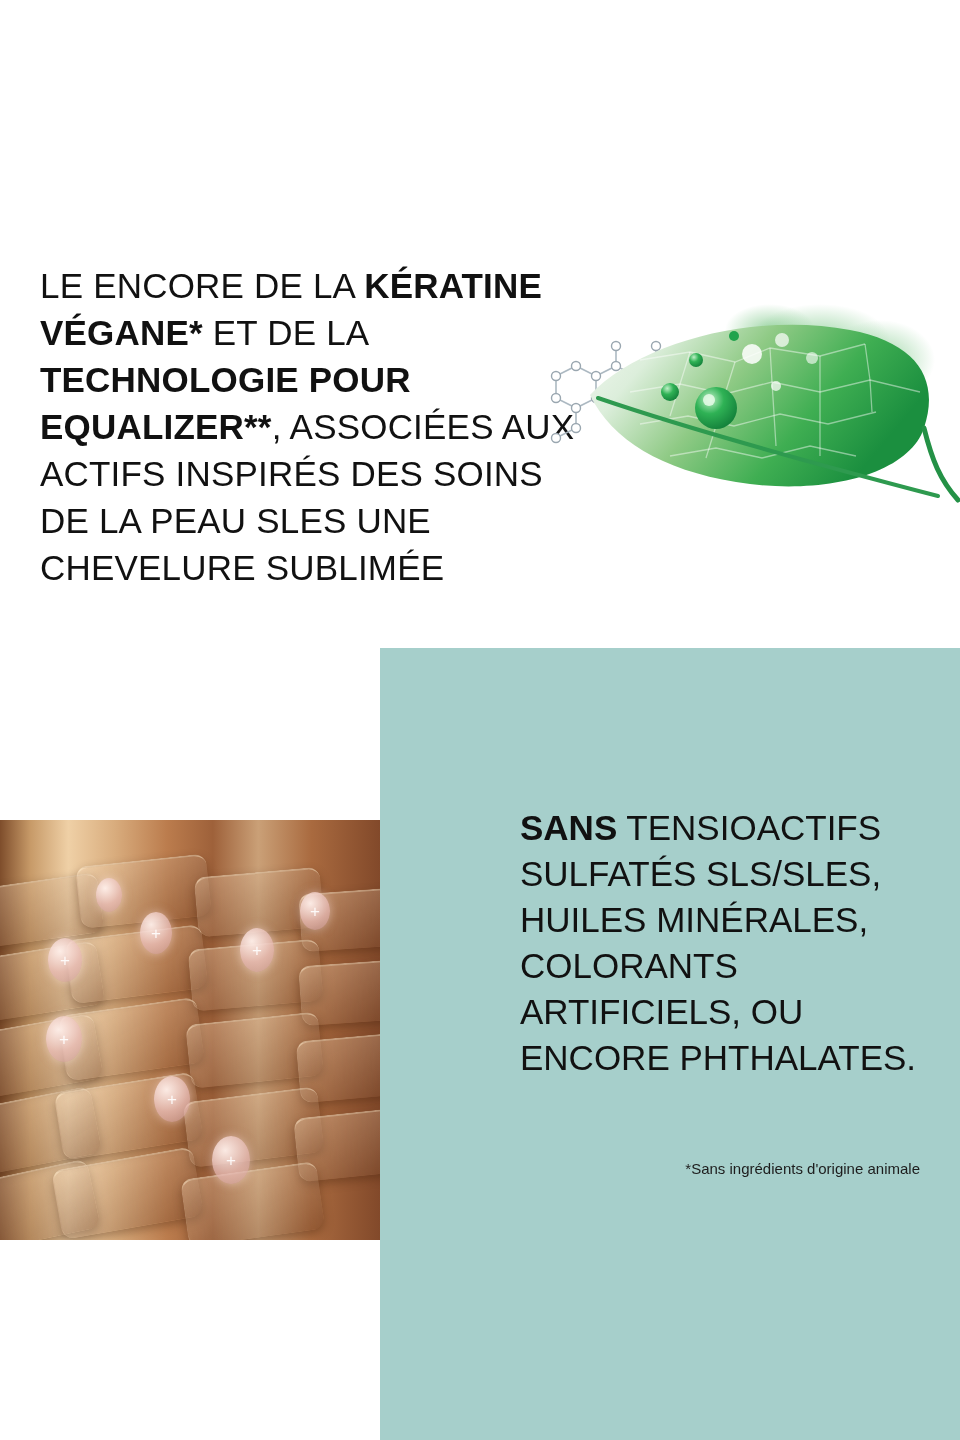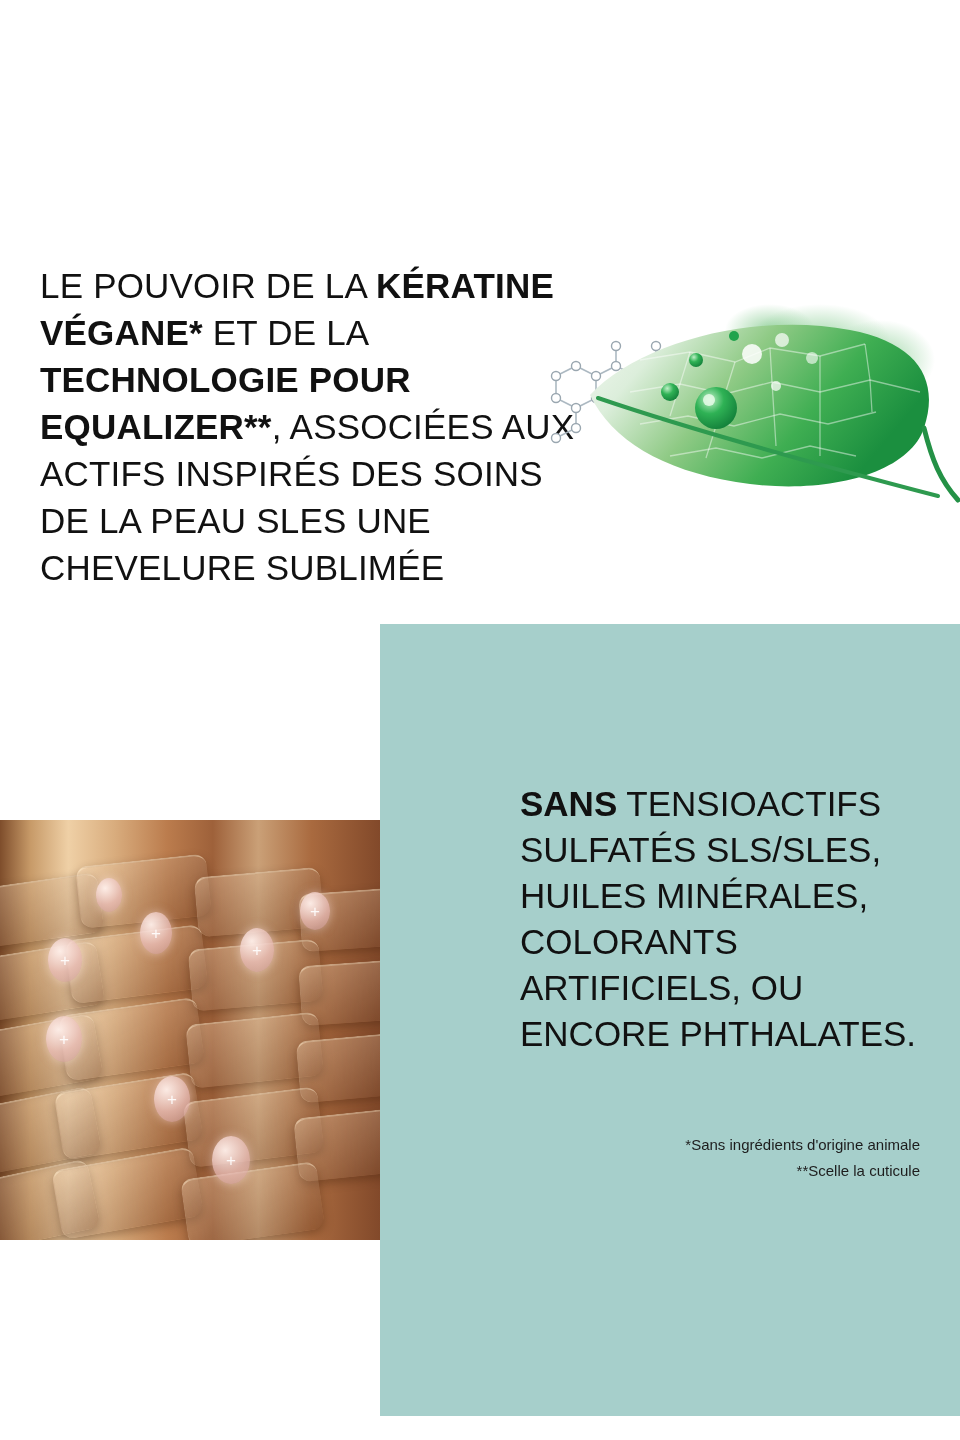--- a/index.html
+++ b/index.html
@@ -39,21 +39,21 @@
     top: 300px;
     width: 440px;
     height: 230px;
     pointer-events: none;
   }
 
   
   .teal-panel {
     position: absolute;
     left: 380px;
-    top: 624px;
+    top: 648px;
     width: 580px;
     height: 792px;
     background: #a6cfcb;
   }
   .teal-text {
     position: absolute;
     left: 140px;
     top: 157px;
     width: 420px;
     font-size: 35px;
@@ -132,21 +132,21 @@
     top: 648px;
     width: 380px;
     height: 172px;
     background: #ffffff;
   }
 </style>
 </head>
 <body>
 
 <div class="headline">
-  <span>LE POUVOIR DE LA </span><b>KÉRATINE VÉGANE*</b><span> ET DE LA </span><b>TECHNOLOGIE POUR EQUALIZER**</b><span>, ASSOCIÉES AUX ACTIFS INSPIRÉS DES SOINS DE LA PEAU SLES UNE CHEVELURE SUBLIMÉE</span>
+  <span>LE ENCORE DE LA </span><b>KÉRATINE VÉGANE*</b><span> ET DE LA </span><b>TECHNOLOGIE POUR EQUALIZER**</b><span>, ASSOCIÉES AUX ACTIFS INSPIRÉS DES SOINS DE LA PEAU SLES UNE CHEVELURE SUBLIMÉE</span>
 </div>
 
 <div class="leaf-art">
   <svg width="440" height="230" viewBox="0 0 440 230" xmlns="http://www.w3.org/2000/svg" aria-hidden="true">
     <defs>
       <linearGradient id="leafGrad" x1="0" y1="0" x2="1" y2="0.4">
         <stop offset="0%" stop-color="#f2f7f1" stop-opacity="0.95"></stop>
         <stop offset="22%" stop-color="#dceedb"></stop>
         <stop offset="48%" stop-color="#8fca85"></stop>
         <stop offset="75%" stop-color="#3fae52"></stop>
@@ -269,15 +269,14 @@
 
 <div class="top-white-left"></div>
 <div class="bottom-white"></div>
 
 <div class="teal-panel">
   <div class="teal-text">
     <b>SANS</b><span> TENSIOACTIFS SULFATÉS SLS/SLES, HUILES MINÉRALES, COLORANTS ARTIFICIELS, OU ENCORE PHTHALATES.</span>
   </div>
   <div class="footnotes">
     <div>*Sans ingrédients d'origine animale</div>
-    <div>**Scelle la cuticule</div>
   </div>
 </div>
 
 </body></html>

